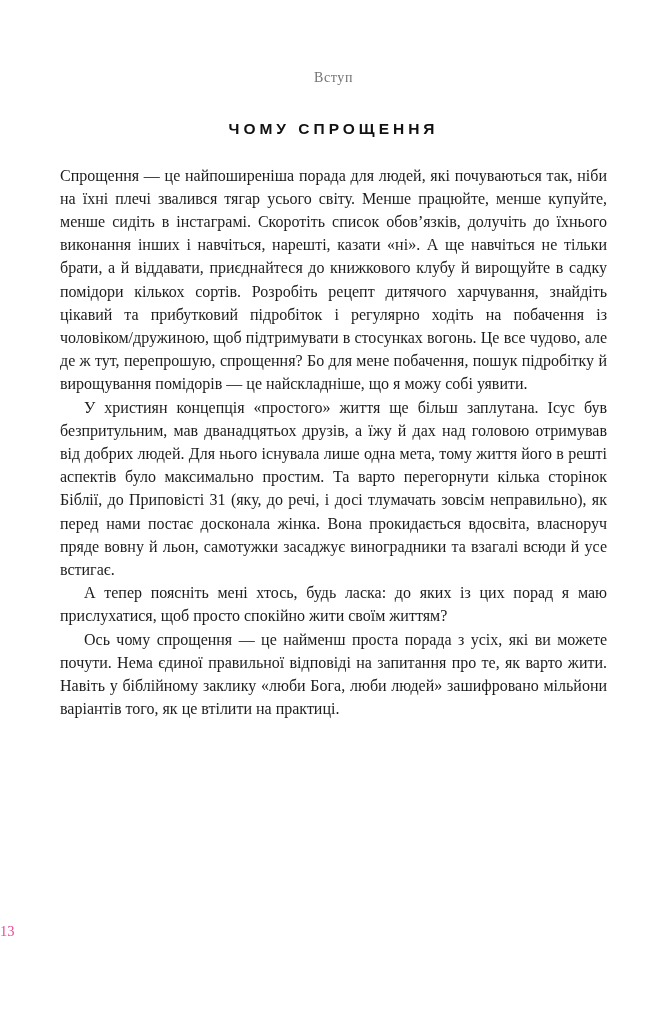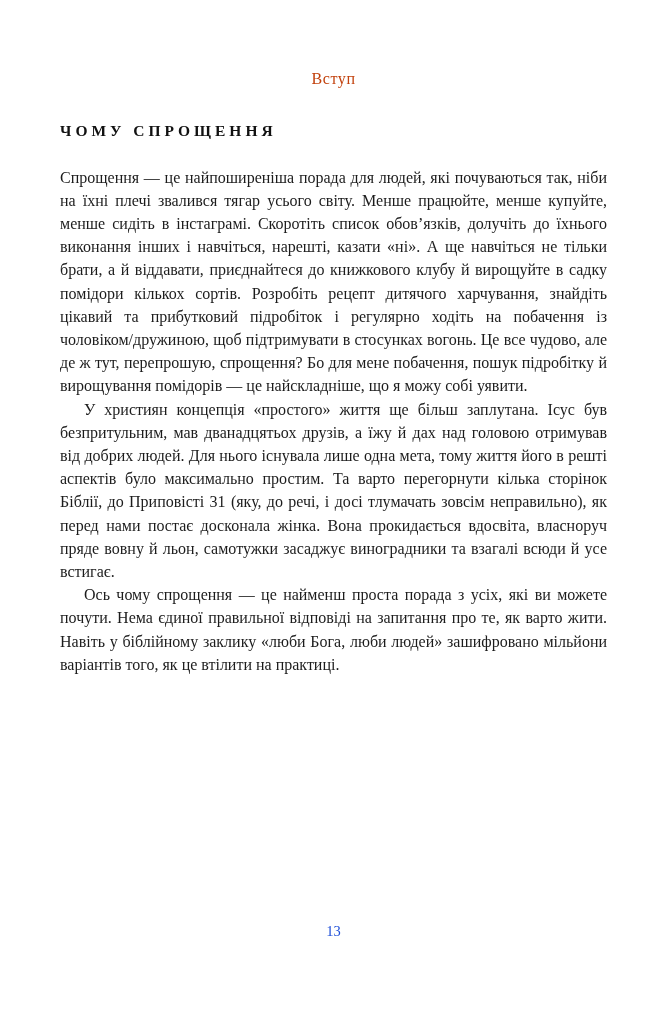--- a/index.html
+++ b/index.html
@@ -14,69 +14,71 @@
   }
   .page {
     width: 667px;
     height: 1024px;
     padding: 70px 60px 0 60px;
     position: relative;
     background: #ffffff;
   }
   .running-head {
     text-align: center;
-    font-size: 16px;
+    font-size: 14px;
     letter-spacing: 0.6px;
-    color: #c2410c;
+    color: #737373;
     margin-bottom: 26px;
   }
   .para {
     font-size: 16px;
     line-height: 23.2px;
     text-align: justify;
     hyphens: auto;
     color: #1c1c1c;
   }
   .para.indent { text-indent: 24px; }
   .section-heading {
-    font-family: Liberation Serif, serif;
+    text-align: center;
+    font-family: Liberation Sans, sans-serif;
     font-weight: bold;
     font-size: 15.5px;
     letter-spacing: 4px;
     line-height: 1.65;
     color: #111;
     margin-top: 30px;
     margin-bottom: 22px;
   }
   .section-heading span { display: block; }
   .page-number {
     position: absolute;
     bottom: 84px;
     left: 0;
     width: 100%;
-    text-align: center;
+    text-align: left;
     font-size: 14.5px;
-    color: #1d4ed8;
+    color: #ec4899;
   }
   i { font-style: italic; }
 </style>
 </head>
 <body>
 
 <div class="page">
 
   <div class="running-head">Вступ</div>
 
 
   <h2 class="section-heading">
     <span>ЧОМУ СПРОЩЕННЯ</span>
   </h2>
 
   <p class="para">Спрощення — це найпоширеніша порада для людей, які почуваються так, ніби на їхні плечі звалився тягар усього світу. Менше працюйте, менше купуйте, менше сидіть в інстаграмі. Скоротіть список обов’язків, долучіть до їхнього виконання інших і навчіться, нарешті, казати «ні». А ще навчіться не тільки брати, а й віддавати, приєднайтеся до книжкового клубу й вирощуйте в садку помідори кількох сортів. Розробіть рецепт дитячого харчування, знайдіть цікавий та прибутковий підробіток і регулярно ходіть на побачення із чоловіком/дружиною, щоб підтримувати в стосунках вогонь. Це все чудово, але де ж тут, перепрошую, спрощення? Бо для мене побачення, пошук підробітку й вирощування помідорів — це найскладніше, що я можу собі уявити.</p>
 
   <p class="para indent">У християн концепція «простого» життя ще більш заплутана. Ісус був безпритульним, мав дванадцятьох друзів, а їжу й дах над головою отримував від добрих людей. Для нього існувала лише одна мета, тому життя його в решті аспектів було максимально простим. Та варто перегорнути кілька сторінок Біблії, до Приповісті 31 (яку, до речі, і досі тлумачать зовсім неправильно), як перед нами постає досконала жінка. Вона прокидається вдосвіта, власноруч пряде вовну й льон, самотужки засаджує виноградники та взагалі всюди й усе встигає.</p>
 
+  <p class="para indent">А тепер поясніть мені хтось, будь ласка: до яких із цих порад я маю прислухатися, щоб просто спокійно жити своїм життям?</p>
 
   <p class="para indent">Ось чому спрощення — це найменш проста порада з усіх, які ви можете почути. Нема єдиної правильної відповіді на запитання про те, як варто жити. Навіть у біблійному заклику «люби Бога, люби людей» зашифровано мільйони варіантів того, як це втілити на практиці.</p>
 
   <div class="page-number">13</div>
 
 </div>
 
 </body></html>

